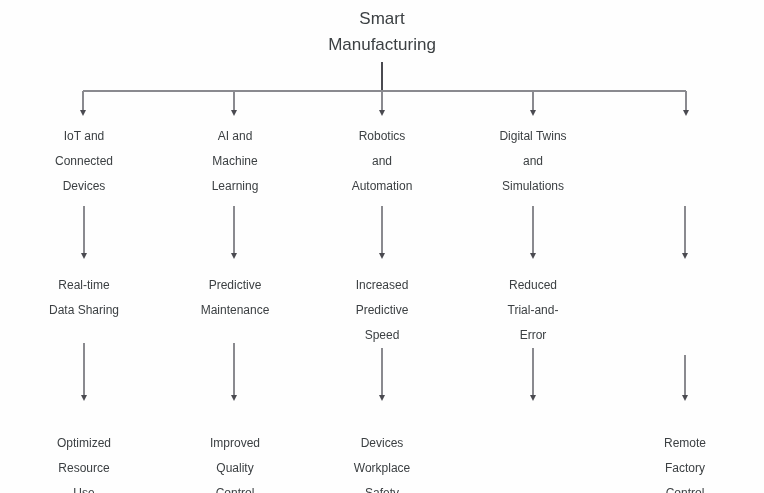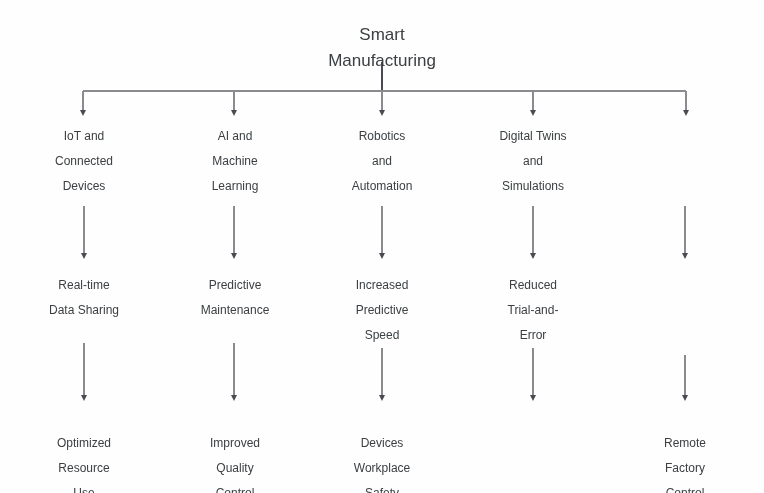--- a/index.html
+++ b/index.html
@@ -32,21 +32,21 @@
     position: absolute;
     text-align: center;
     font-size: 12px;
     line-height: 25px;
     color: #3c4043;
     font-family: "Liberation Sans", sans-serif;
     white-space: pre-line;
   }
   .root-node {
     left: 282px;
-    top: 22px;
+    top: 6px;
     width: 200px;
     font-size: 17px;
     line-height: 26px;
   }
   .row-tech { top: 124px; }
   .row-benefit { top: 265px; margin-top: 8px; }
   .row-outcome { top: 431px; }
   .col-0 { left: 8px;   width: 152px; }
   .col-1 { left: 159px; width: 152px; }
   .col-2 { left: 306px; width: 152px; }

